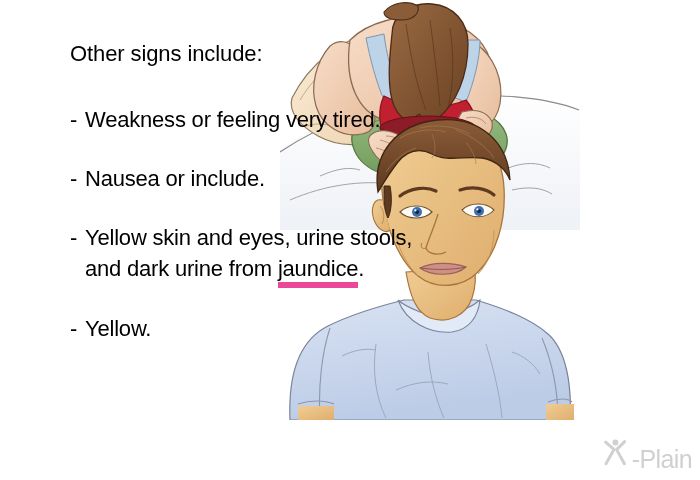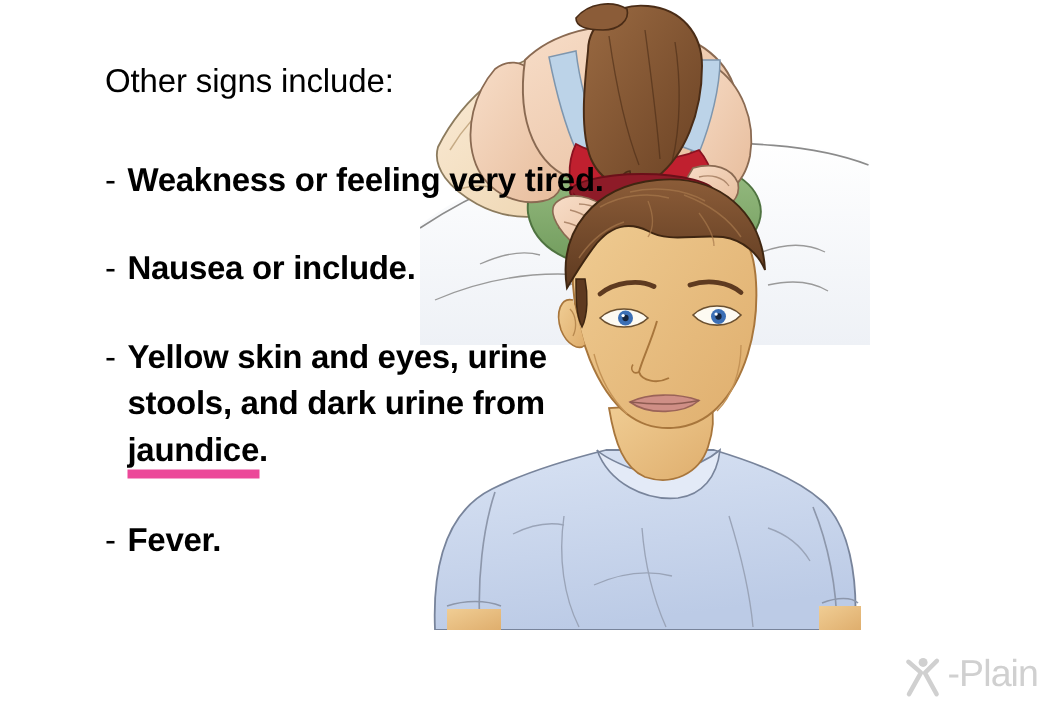--- a/index.html
+++ b/index.html
@@ -44,21 +44,20 @@
     color: #000000;
     letter-spacing: -0.2px;
   }
   .bullet .dash {
     flex: 0 0 auto;
     width: 15px;
     color: #000000;
   }
   .bullet .btext {
     flex: 1 1 auto;
-    font-weight: bold;
   }
   .bullet.b1 { margin-bottom: 28px; }
   .bullet.b2 { margin-bottom: 28px; }
   .bullet.b3 { margin-bottom: 29px; }
   .link-term {
     border-bottom: 6px solid #ec4899;
     padding-bottom: 1px;
   }
 
   
@@ -72,21 +71,21 @@
     pointer-events: none;
   }
   .art svg { display: block; }
 
   
   .logo {
     position: absolute;
     right: 8px;
     bottom: 8px;
     display: flex;
-    align-items: flex-start;
+    align-items: flex-end;
     z-index: 50;
   }
   .logo .mark { margin-right: 1px; }
   .logo .word {
     font-size: 25px;
     color: #d0d0d0;
     letter-spacing: -0.6px;
     line-height: 1;
     font-family: "Liberation Sans", sans-serif;
   }
@@ -326,21 +325,21 @@
       <span class="btext">Nausea or include.</span>
     </div>
 
     <div class="bullet b3">
       <span class="dash">-</span>
       <span class="btext"><span>Yellow skin and eyes, urine stools, and dark urine from </span><span class="link-term">jaundice</span><span>.</span></span>
     </div>
 
     <div class="bullet b4">
       <span class="dash">-</span>
-      <span class="btext">Fever.</span>
+      <span class="btext">Yellow.</span>
     </div>
   </div>
 
   <div class="logo">
     <span class="mark">
       <svg width="28" height="30" viewBox="0 0 28 30" xmlns="http://www.w3.org/2000/svg">
         <circle cx="12.4" cy="4.6" r="3.0" fill="#d0d0d0"></circle>
         <path d="M2.6 4.2 L 11.0 11.4 L 3.0 25.8" fill="none" stroke="#d0d0d0" stroke-width="3.0" stroke-linecap="round" stroke-linejoin="round"></path>
         <path d="M21.6 3.6 L 13.6 11.6 L 21.4 25.8" fill="none" stroke="#d0d0d0" stroke-width="3.0" stroke-linecap="round" stroke-linejoin="round"></path>
       </svg>

